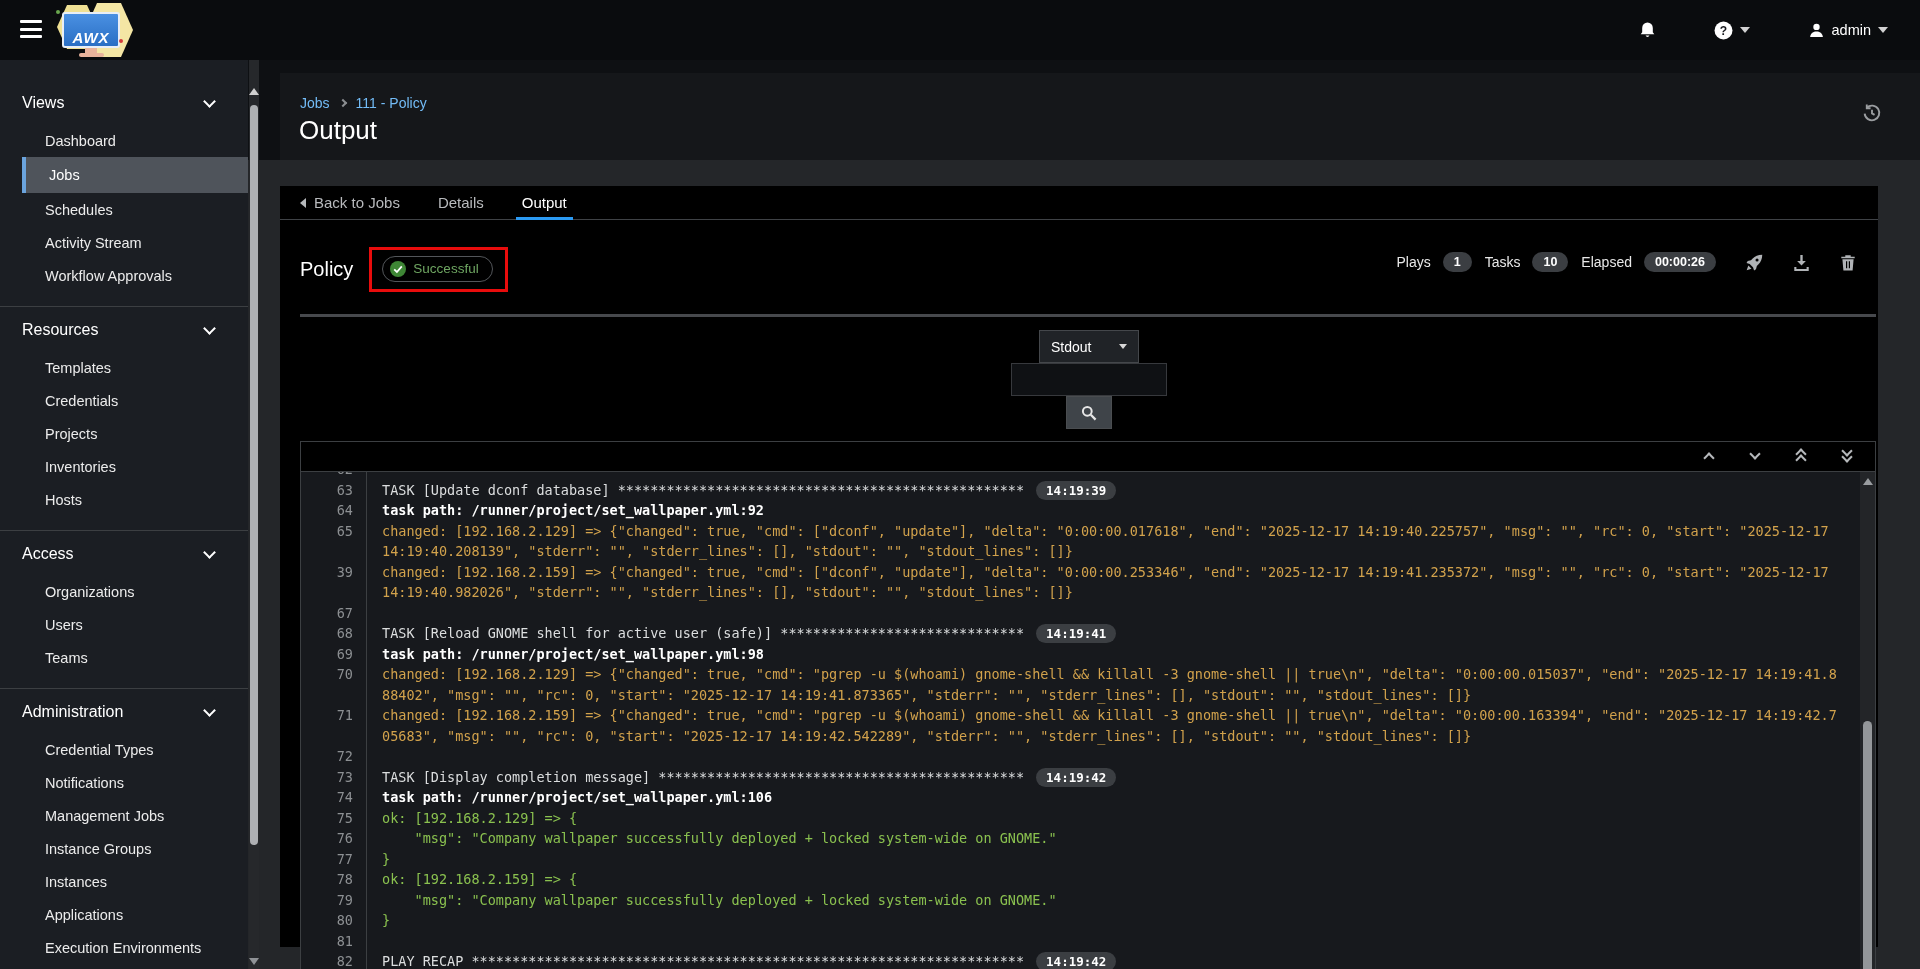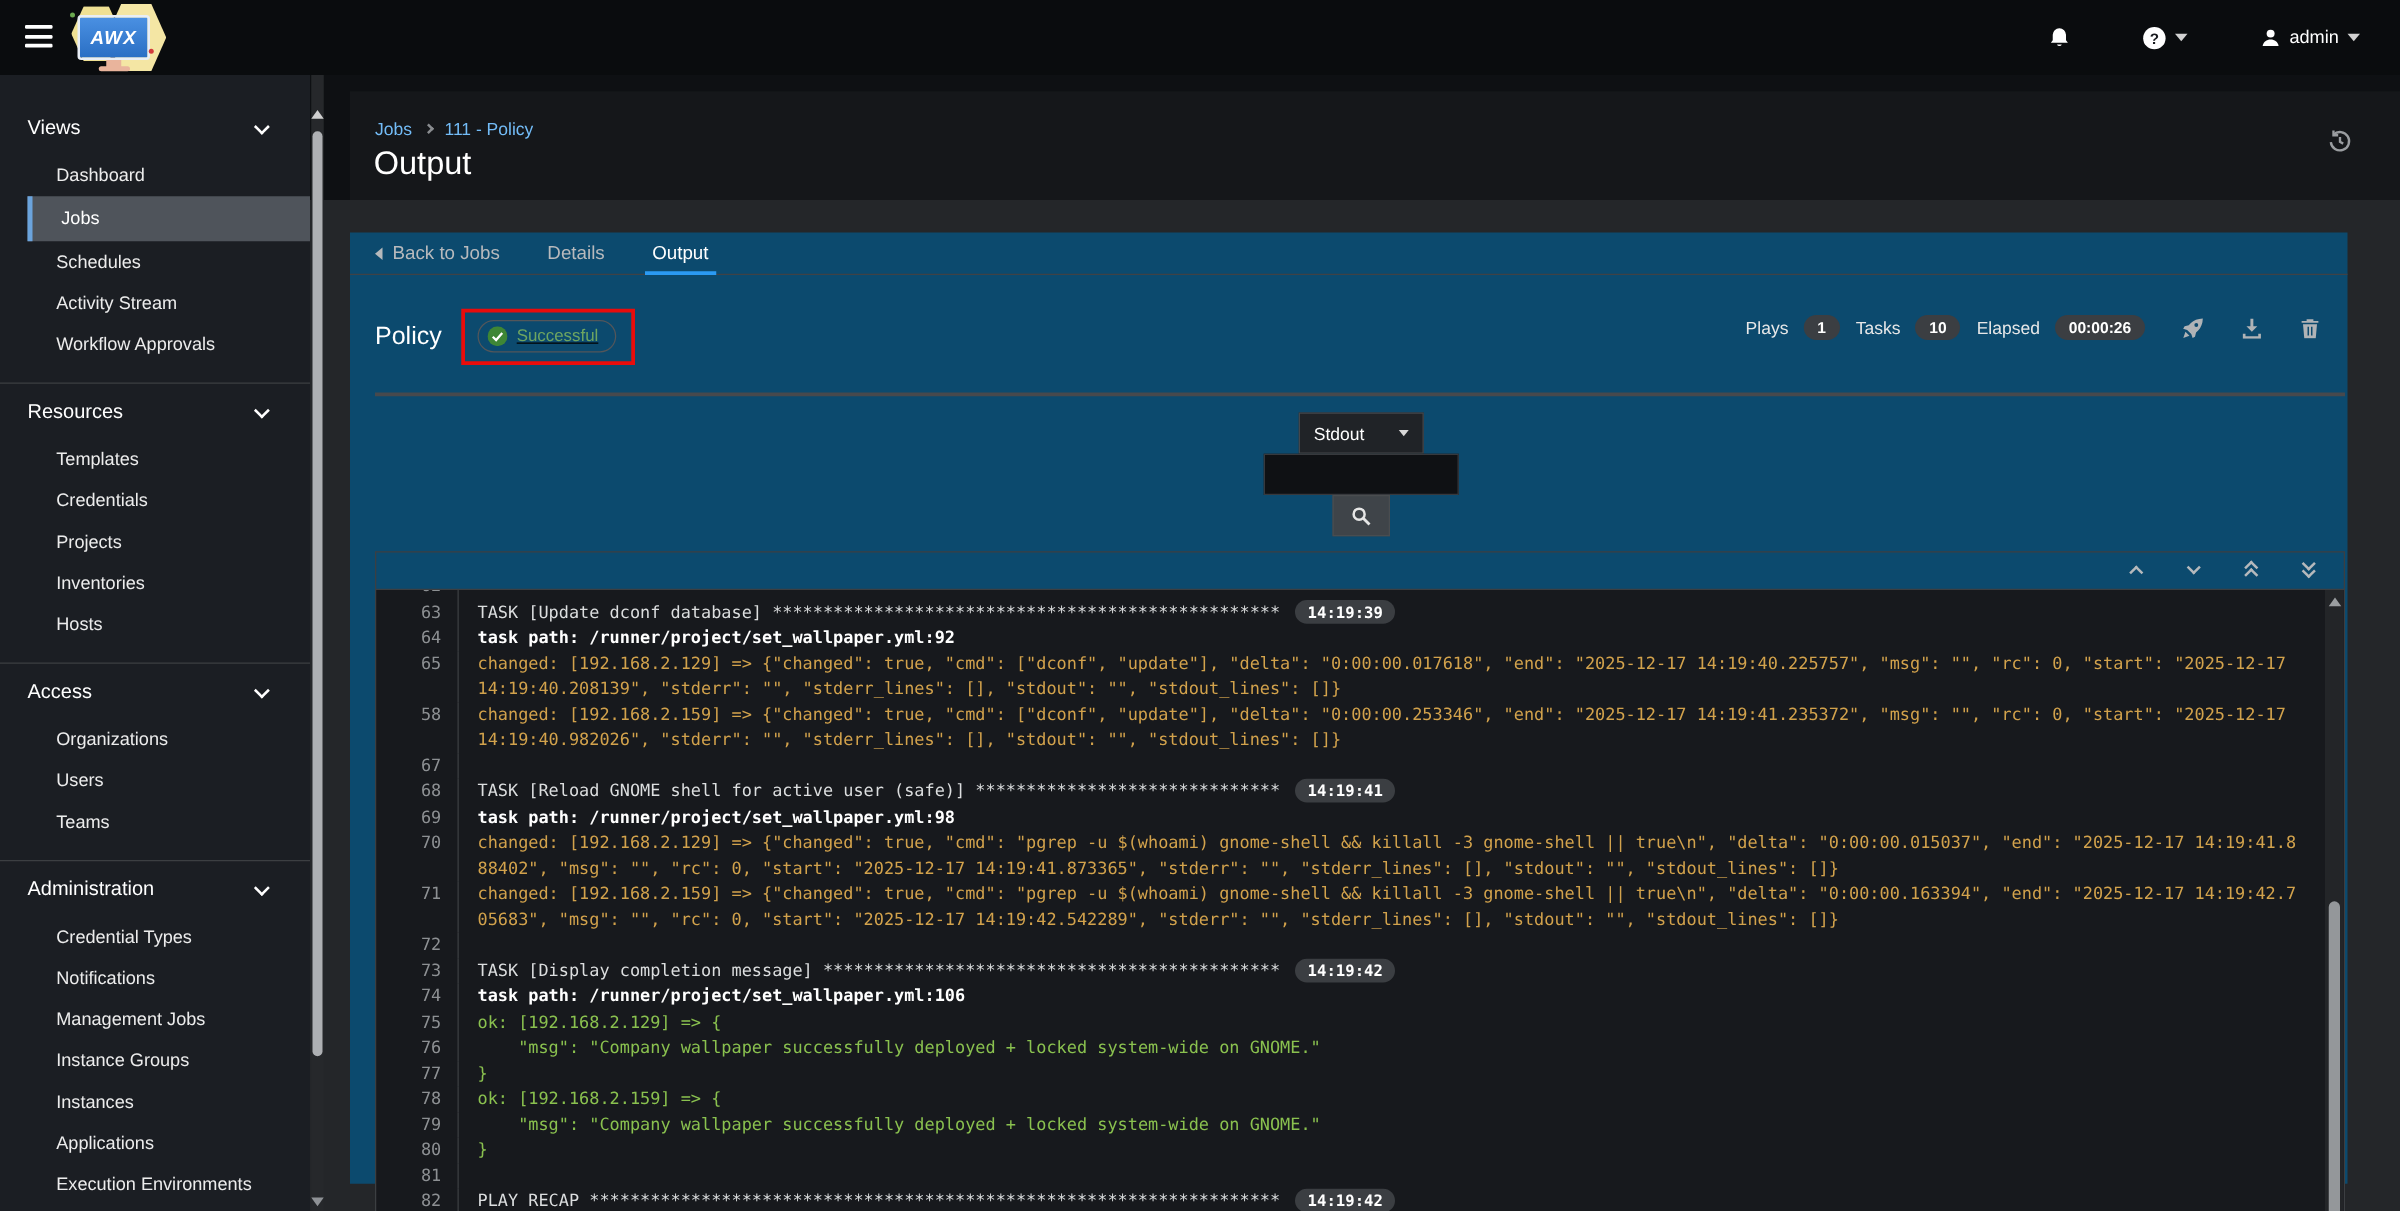--- a/index.html
+++ b/index.html
@@ -7,21 +7,21 @@
   body { background:#242629; font-family:"Liberation Sans", sans-serif; position:relative; }
 
   
   .navbar { position:absolute; left:0; top:0; width:1920px; height:60px; background:#0a0c0e; z-index:30; }
   .hamburger { position:absolute; left:20px; top:20px; width:22px; height:19px; cursor:pointer; }
   .hamburger i { display:block; height:3px; background:#fff; margin-bottom:4.5px; border-radius:1px; }
   .logo { position:absolute; left:55px; top:1px; width:74px; height:58px; }
   .hex { position:absolute; background:#f2e49c; clip-path:polygon(25% 0,75% 0,100% 50%,75% 100%,25% 100%,0 50%); }
   .hex.h1 { left:2px; top:4px; width:40px; height:44px; background:#efe093; }
   .hex.h2 { left:30px; top:2px; width:48px; height:54px; background:#f4e6a4; }
-  .monitor { position:absolute; left:7px; top:11px; width:58px; height:36px; background:linear-gradient(180deg,#4a90e2,#2a6fc4); border:2.5px solid #e8eef6; border-radius:3px; display:flex; align-items:center; justify-content:center; }
+  .monitor { position:absolute; left:7px; top:11px; width:58px; height:36px; background:linear-gradient(180deg,#4a90e2,#2a6fc4); border:2.5px solid #e8eef6; border-radius:3px; display:flex; align-items:flex-end; justify-content:center; }
   .monitor span { color:#fff; font-weight:bold; font-style:italic; font-size:15px; letter-spacing:1px; }
   .mon-stand { position:absolute; left:30px; top:47px; width:12px; height:6px; background:#e9b49c; }
   .mon-base { position:absolute; left:24px; top:52px; width:25px; height:4px; background:#e9b49c; border-radius:2px; }
   .dot-r { position:absolute; left:64px; top:38px; width:4px; height:4px; background:#d23b3b; border-radius:50%; }
   .dot-g { position:absolute; left:1px; top:9px; width:4px; height:4px; background:#6aa84f; border-radius:50%; }
   .nav-right { position:absolute; right:32px; top:0; height:60px; display:flex; align-items:center; gap:22px; }
   .icon-btn { background:none; border:none; cursor:pointer; display:flex; align-items:center; gap:7px; }
   .caret-down { width:0; height:0; border-left:5px solid transparent; border-right:5px solid transparent; border-top:6px solid #d2d2d2; }
   .nav-user { color:#fff; font-size:14.5px; }
   .nav-gap { width:14px; }
@@ -44,21 +44,21 @@
   
   .under-strip { position:absolute; left:248px; top:60px; width:1672px; height:100px; background:#0e1013; }
   .page-header { position:absolute; left:280px; top:73px; width:1640px; height:87px; background:#15171a; z-index:5; }
   .breadcrumb { position:absolute; left:20px; top:22px; display:flex; align-items:center; gap:10px; font-size:14px; }
   .breadcrumb a { color:#73bcf7; text-decoration:none; cursor:pointer; }
   .crumb-sep { width:6px; height:6px; border-right:2px solid #8a8d90; border-top:2px solid #8a8d90; transform:rotate(45deg); }
   .page-title { position:absolute; left:19px; top:42px; color:#fff; font-size:26px; font-weight:500; }
   .history-icon { position:absolute; right:38px; top:30px; cursor:pointer; }
 
   
-  .card { position:absolute; left:280px; top:186px; width:1598px; height:761px; background:#0c4a6e; z-index:6; }
+  .card { position:absolute; left:280px; top:186px; width:1598px; height:761px; background:#000000; z-index:6; }
   .tabs { display:flex; align-items:stretch; height:34px; border-bottom:1px solid #3f4246; padding-left:20px; gap:38px; }
   .tab { display:flex; align-items:center; gap:8px; font-size:15px; color:#b8babd; cursor:pointer; position:relative; }
   .tab.active { color:#fff; }
   .tab.active::after { content:""; position:absolute; left:-6px; right:-6px; bottom:-1px; height:3px; background:#2b9af3; }
   .tri-left { width:0; height:0; border-top:5px solid transparent; border-bottom:5px solid transparent; border-right:6px solid #b6b9bc; }
 
   .status-row { position:relative; height:62px; margin-top:18px; display:flex; align-items:center; padding-left:20px; }
   .job-name { color:#fff; font-size:20px; font-weight:normal; }
   .red-box { border:3px solid #e80c0c; padding:6px 12px 7px 10px; margin-left:16px; display:flex; align-items:center;text-decoration:underline; }
   .status-pill { display:flex; align-items:center; gap:7px; border:1px solid #53565a; border-radius:15px; padding:4px 13px 4px 7px; cursor:pointer; }
@@ -340,21 +340,21 @@
         </div>
         <div class="console-line">
           <span class="line-num">64</span>
           <span class="line-text"><span class="seg-b">task path: /runner/project/set_wallpaper.yml:92</span></span>
         </div>
         <div class="console-line">
           <span class="line-num">65</span>
           <span class="line-text"><span class="seg-c">changed: [192.168.2.129] =&gt; {"changed": true, "cmd": ["dconf", "update"], "delta": "0:00:00.017618", "end": "2025-12-17 14:19:40.225757", "msg": "", "rc": 0, "start": "2025-12-17 14:19:40.208139", "stderr": "", "stderr_lines": [], "stdout": "", "stdout_lines": []}</span></span>
         </div>
         <div class="console-line">
-          <span class="line-num">58</span>
+          <span class="line-num">39</span>
           <span class="line-text"><span class="seg-c">changed: [192.168.2.159] =&gt; {"changed": true, "cmd": ["dconf", "update"], "delta": "0:00:00.253346", "end": "2025-12-17 14:19:41.235372", "msg": "", "rc": 0, "start": "2025-12-17 14:19:40.982026", "stderr": "", "stderr_lines": [], "stdout": "", "stdout_lines": []}</span></span>
         </div>
         <div class="console-line">
           <span class="line-num">67</span>
           <span class="line-text">&nbsp;</span>
         </div>
         <div class="console-line">
           <span class="line-num">68</span>
           <span class="line-text"><span class="seg-d">TASK [Reload GNOME shell for active user (safe)] ******************************</span><span class="time-badge">14:19:41</span></span>
         </div>

